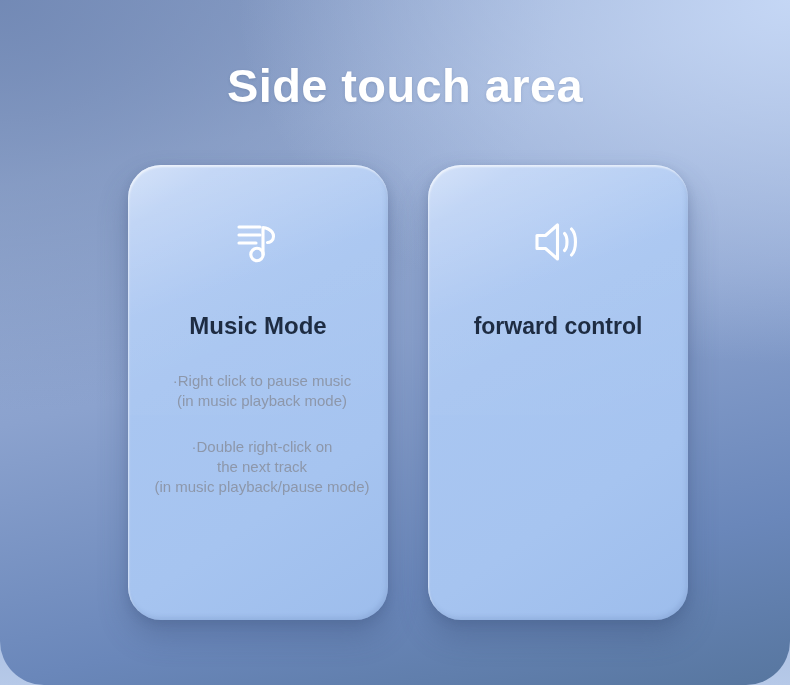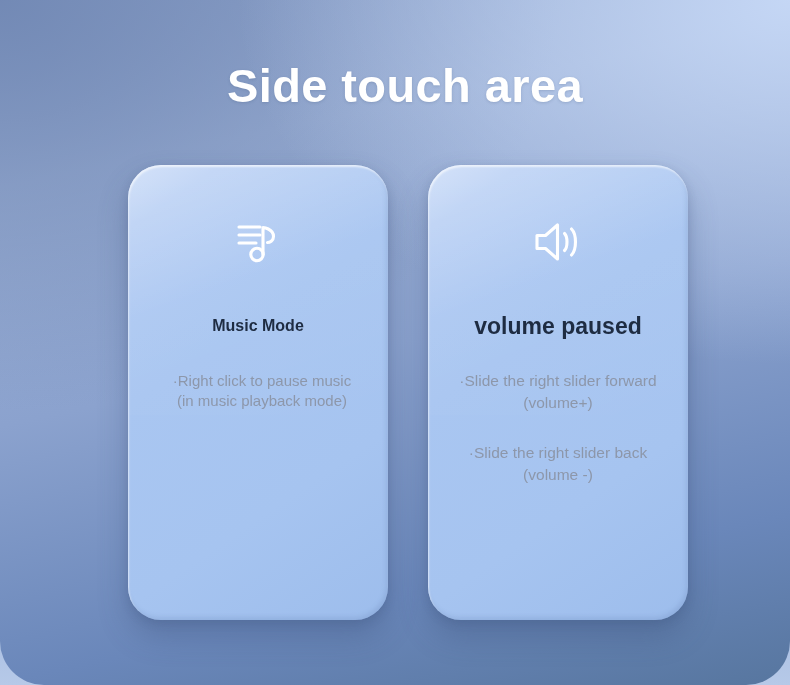--- a/index.html
+++ b/index.html
@@ -79,21 +79,21 @@
     height:58px;
     display:flex; align-items:center; justify-content:center;
   }
   .icon-wrap svg { display:block; }
 
   .card-title {
     color:#1e2c42;
     font-weight:700;
     text-align:center;
   }
-  #card-music .card-title  { font-size:16px; margin-top:42px; line-height:26px; }
+  #card-music .card-title  { font-size:24px; margin-top:42px; line-height:26px; }
   #card-volume .card-title { font-size:23px; margin-top:42px; line-height:27px; }
 
   .body-list {
     width:100%;
     display:flex; flex-direction:column; align-items:center;
     color:#8d97aa;
     text-align:center;
   }
   #card-music .body-list  { margin-top:32px;padding-left:8px; }
   #card-volume .body-list { margin-top:30px; }
@@ -130,42 +130,39 @@
             <path d="M33 40.5 V13.5 C33 13.5 43.5 14.5 43.5 22.5 C43.5 27 39.5 28.5 37.5 28.5"></path>
             <circle cx="27" cy="40.5" r="6.2"></circle>
           </svg>
         </div>
 
         <div class="card-title">Music Mode</div>
 
         <div class="body-list">
           <div class="body-block">·Right click to pause music
 (in music playback mode)</div>
+          <div class="body-block">·Double right-click on
+the next track
+(in music playback/pause mode)</div>
         </div>
 
       </div>
     </div>
 
     <div class="card" id="card-volume">
       <div class="card-inner">
 
         <div class="icon-wrap">
           <svg width="56" height="56" viewBox="0 0 56 56" fill="none" stroke="#ffffff" stroke-width="3.1" stroke-linecap="round" stroke-linejoin="round">
             <path d="M7 21.5 H15.5 L27.5 11 V45 L15.5 34.5 H7 Z"></path>
             <path d="M34.5 19.5 C37.8 22.6 37.8 33.4 34.5 36.5"></path>
             <path d="M41.5 15 C46.8 20.3 46.8 35.7 41.5 41"></path>
           </svg>
         </div>
 
-        <div class="card-title">volume paused</div>
+        <div class="card-title">forward control</div>
 
-        <div class="body-list">
-          <div class="body-block">·Slide the right slider forward
-(volume+)</div>
-          <div class="body-block">·Slide the right slider back
-(volume -)</div>
-        </div>
 
       </div>
     </div>
 
   </div>
 </div>
 
 </body></html>

